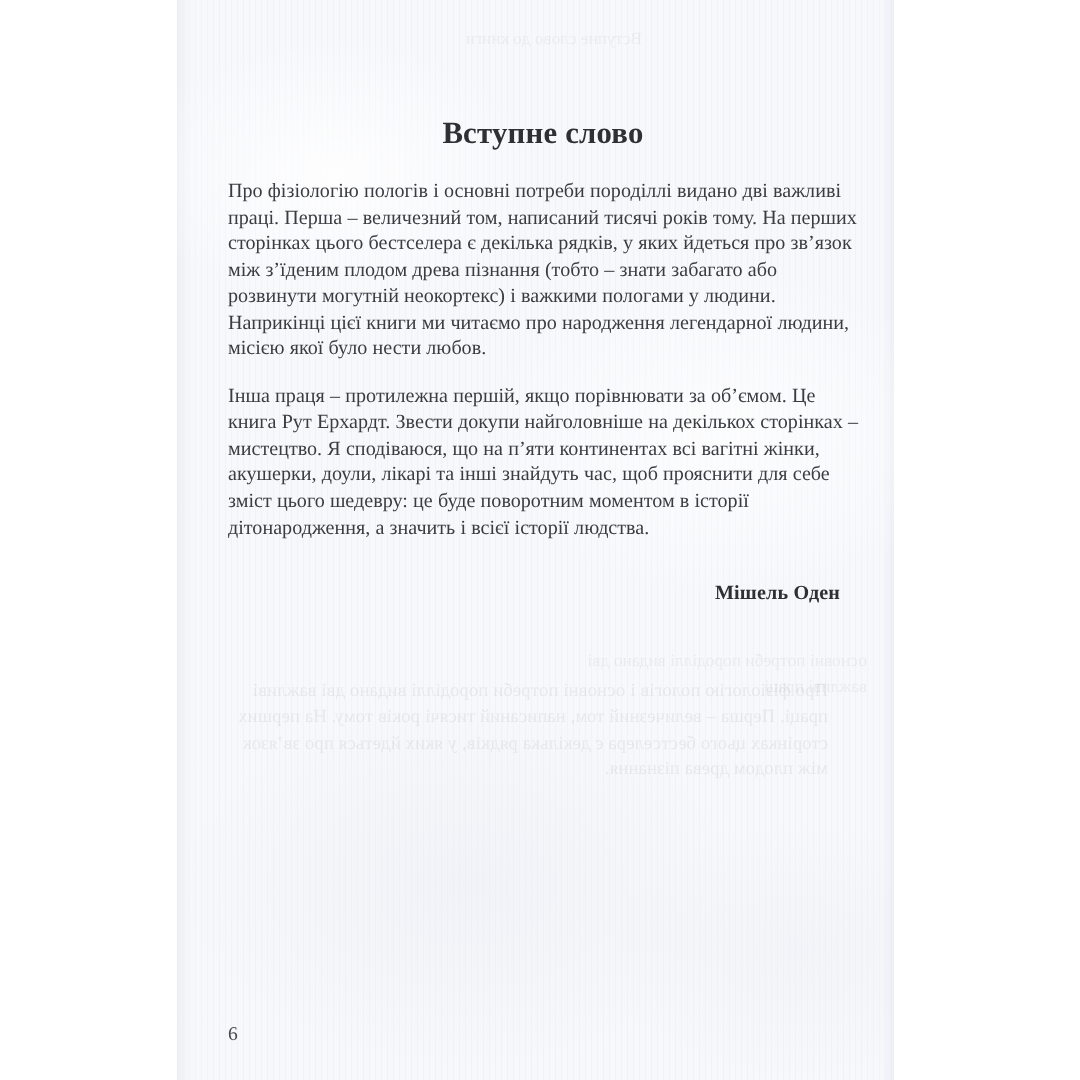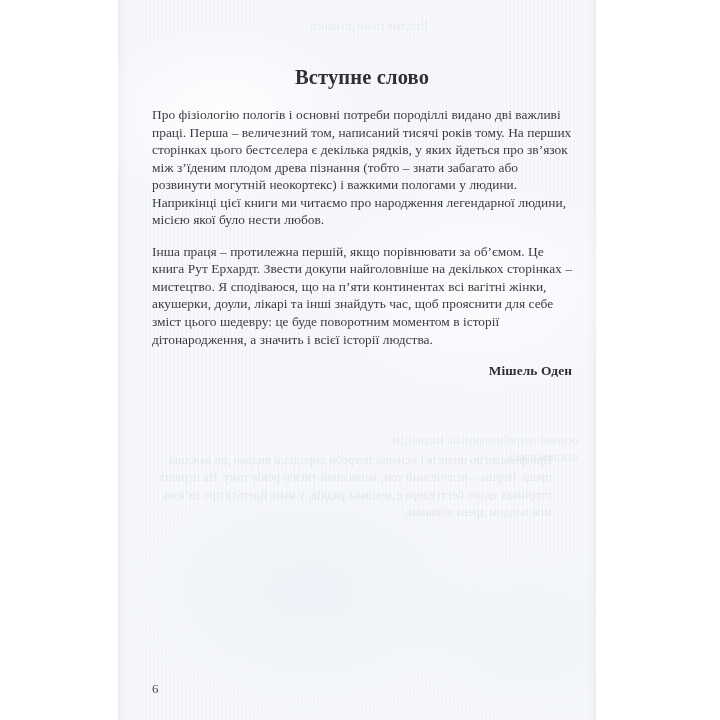--- a/index.html
+++ b/index.html
@@ -86,21 +86,21 @@
     color: rgba(130,138,156,0.10);
     pointer-events: none;
     user-select: none;
     transform: scaleX(-1);
   }
 
   
   #text-column {
     position: absolute;
     left: 34px;
-    top: 4px;
+    top: 16px;
     width: 420px;
     height: 688px;
   }
 
   #page-heading {
     margin: 0;
     padding-top: 62px;
     text-align: center;
     font-size: 20.5px;
     font-weight: bold;
@@ -114,21 +114,21 @@
     font-size: 13.4px;
     line-height: 17.55px;
     color: #3b3c42;
     text-align: left;
     letter-spacing: 0.01px;
     word-spacing: 0.1px;
   }
   .body-paragraph:first-of-type { padding-top: 17px; }
 
   #signature {
-    margin: 0;
+    margin: 12px;
     padding-top: 15px;
     text-align: right;
     font-size: 13.4px;
     font-weight: bold;
     color: #2f3036;
     letter-spacing: 0.1px;
   }
 
   #page-number {
     position: absolute;

